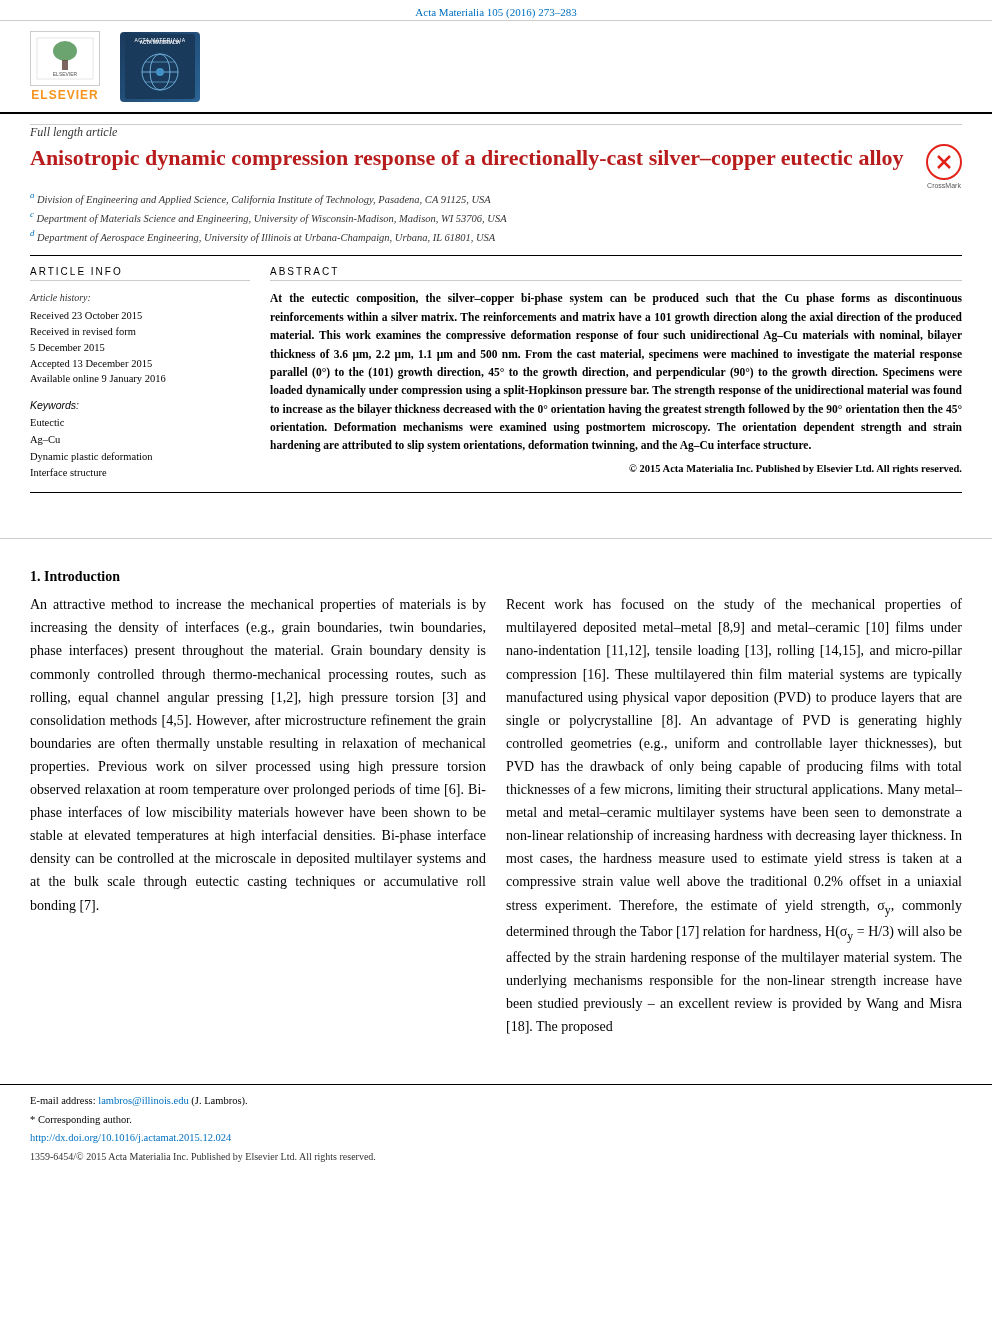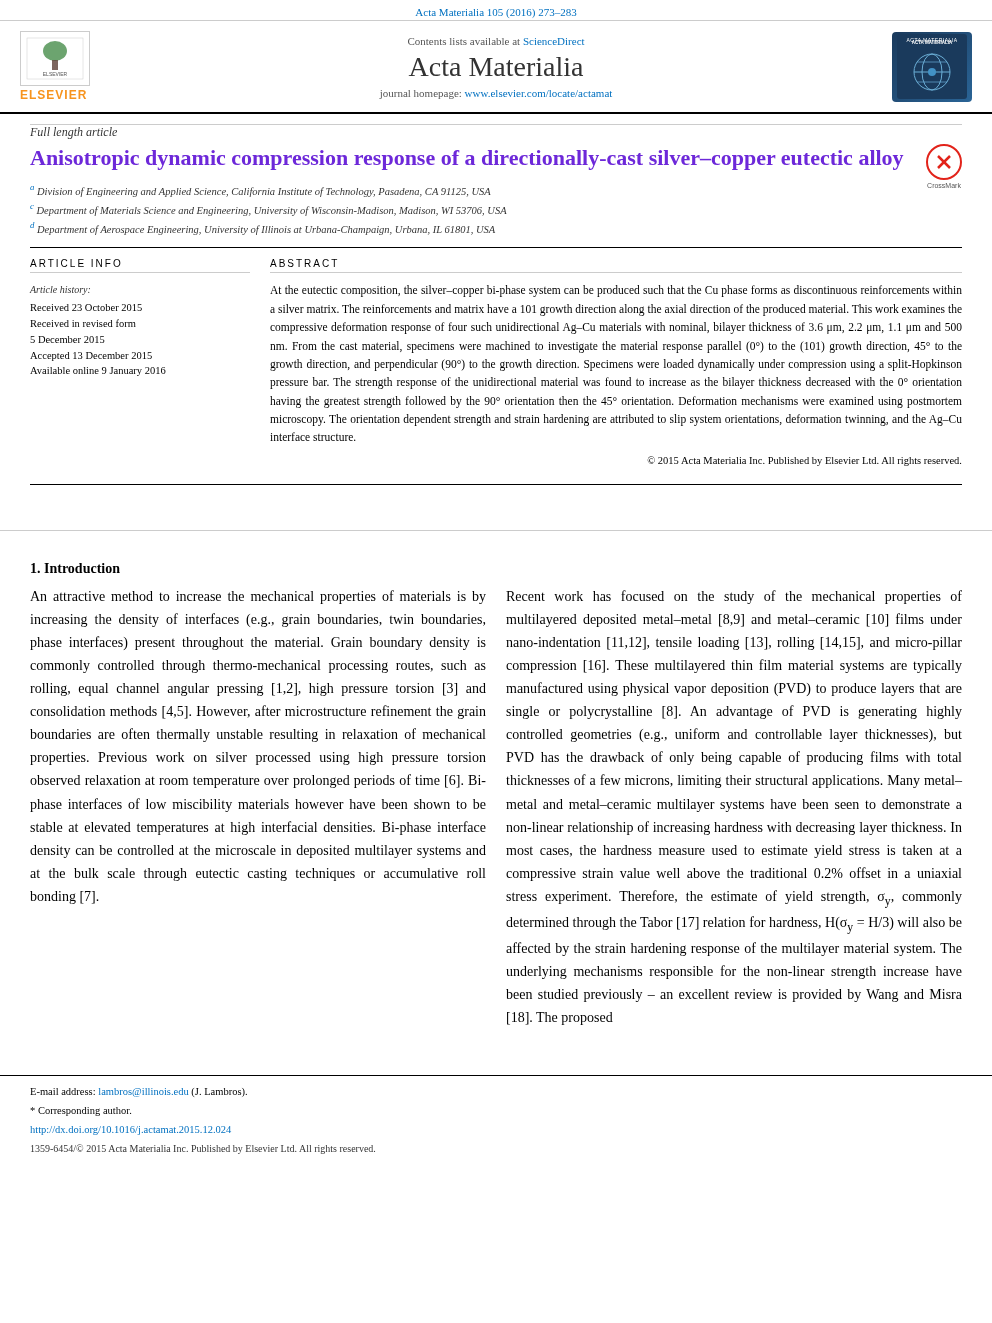--- a/index.html
+++ b/index.html
@@ -25,21 +25,21 @@
     .journal-header {
       display: flex;
       align-items: center;
       padding: 10px 20px;
       border-bottom: 2px solid #000;
       position: relative;
     }
     .journal-header .elsevier-logo {
       display: flex;
       flex-direction: column;
-      align-items: flex-start;
+      align-items: center;
       width: 90px;
     }
     .elsevier-logo .logo-box {
       width: 70px;
       height: 55px;
       background: #fff;
       border: 1px solid #ccc;
       display: flex;
       align-items: center;
       justify-content: center;
@@ -126,23 +126,23 @@
       font-style: italic;
       color: #333;
       margin-bottom: 4px;
       border-top: 1px solid #ccc;
       padding-top: 0;
     }
 
     .article-title {
       font-size: 22px;
       font-weight: bold;
-      color: #6d28d9;
+      color: #b91c1c;
       line-height: 1.3;
-      margin-bottom: 8px;
+      margin-bottom: 16px;
       font-family: 'Times New Roman', Times, serif;
     }
 
     .authors-line {
       font-size: 13px;
       color: #000;
       margin-bottom: 8px;
     }
     .authors-line sup {
       color: #0070c0;
@@ -218,20 +218,21 @@
       font-size: 10.5px;
       color: #000;
       line-height: 1.6;
     }
 
     .abstract-text {
       font-size: 11.5px;
       line-height: 1.6;
       color: #000;
       text-align: justify;
+      font-weight: bold;
     }
     .abstract-text p {
       margin-bottom: 4px;
     }
     .copyright-line {
       font-size: 10.5px;
       color: #000;
       text-align: right;
       margin-top: 6px;
     }
@@ -311,31 +312,20 @@
         <rect x="2" y="2" width="56" height="41" fill="none" stroke="#ccc" stroke-width="0.5"></rect>
 
         <ellipse cx="30" cy="15" rx="12" ry="10" fill="#2e7d32" opacity="0.7"></ellipse>
         <rect x="27" y="24" width="6" height="10" fill="#5d4037" opacity="0.8"></rect>
         <text x="30" y="40" text-anchor="middle" font-size="5" font-family="Arial" fill="#555">ELSEVIER</text>
       </svg>
     </div>
     <div class="brand-text">ELSEVIER</div>
   </div>
 
-  <div class="center-info">
-    <div class="contents-line">
-      <span>Contents lists available at</span>
-      <a href="#">ScienceDirect</a>
-    </div>
-    <div class="journal-title">Acta Materialia</div>
-    <div class="homepage-line">
-      <span>journal homepage:</span>
-      <a href="#">www.elsevier.com/locate/actamat</a>
-    </div>
-  </div>
 
   <div class="journal-logo">
     <div class="journal-logo-img">
       <svg width="70" height="65" viewBox="0 0 70 65" xmlns="http://www.w3.org/2000/svg">
         <rect width="70" height="65" fill="#1a3a5c" rx="3"></rect>
         <text x="35" y="10" text-anchor="middle" font-size="4.5" font-family="Arial" fill="#fff" font-weight="bold">ACTA MATERIALIA</text>
 
         <circle cx="35" cy="38" r="18" fill="none" stroke="#6baed6" stroke-width="1"></circle>
         <ellipse cx="35" cy="38" rx="10" ry="18" fill="none" stroke="#6baed6" stroke-width="1"></ellipse>
         <line x1="17" y1="38" x2="53" y2="38" stroke="#6baed6" stroke-width="1"></line>
@@ -376,20 +366,29 @@
 
       <div class="article-history">
         <span class="hist-label">Article history:</span>
         <div class="hist-item">Received 23 October 2015</div>
         <div class="hist-item">Received in revised form</div>
         <div class="hist-item">5 December 2015</div>
         <div class="hist-item">Accepted 13 December 2015</div>
         <div class="hist-item">Available online 9 January 2016</div>
       </div>
 
+      <div class="keywords-section">
+        <div style="margin-top:10px; margin-bottom:2px;">
+          <span class="kw-label"><em>Keywords:</em></span>
+        </div>
+        <div class="kw-item">Eutectic</div>
+        <div class="kw-item">Ag–Cu</div>
+        <div class="kw-item">Dynamic plastic deformation</div>
+        <div class="kw-item">Interface structure</div>
+      </div>
     </div>
 
     <div class="col-right">
       <div class="section-label">ABSTRACT</div>
       <div class="abstract-text">
         <p>At the eutectic composition, the silver–copper bi-phase system can be produced such that the Cu phase forms as discontinuous reinforcements within a silver matrix. The reinforcements and matrix have a 101 growth direction along the axial direction of the produced material. This work examines the compressive deformation response of four such unidirectional Ag–Cu materials with nominal, bilayer thickness of 3.6 μm, 2.2 μm, 1.1 μm and 500 nm. From the cast material, specimens were machined to investigate the material response parallel (0°) to the (101) growth direction, 45° to the growth direction, and perpendicular (90°) to the growth direction. Specimens were loaded dynamically under compression using a split-Hopkinson pressure bar. The strength response of the unidirectional material was found to increase as the bilayer thickness decreased with the 0° orientation having the greatest strength followed by the 90° orientation then the 45° orientation. Deformation mechanisms were examined using postmortem microscopy. The orientation dependent strength and strain hardening are attributed to slip system orientations, deformation twinning, and the Ag–Cu interface structure.</p>
         <p class="copyright-line">© 2015 Acta Materialia Inc. Published by Elsevier Ltd. All rights reserved.</p>
       </div>
     </div>
   </div>

